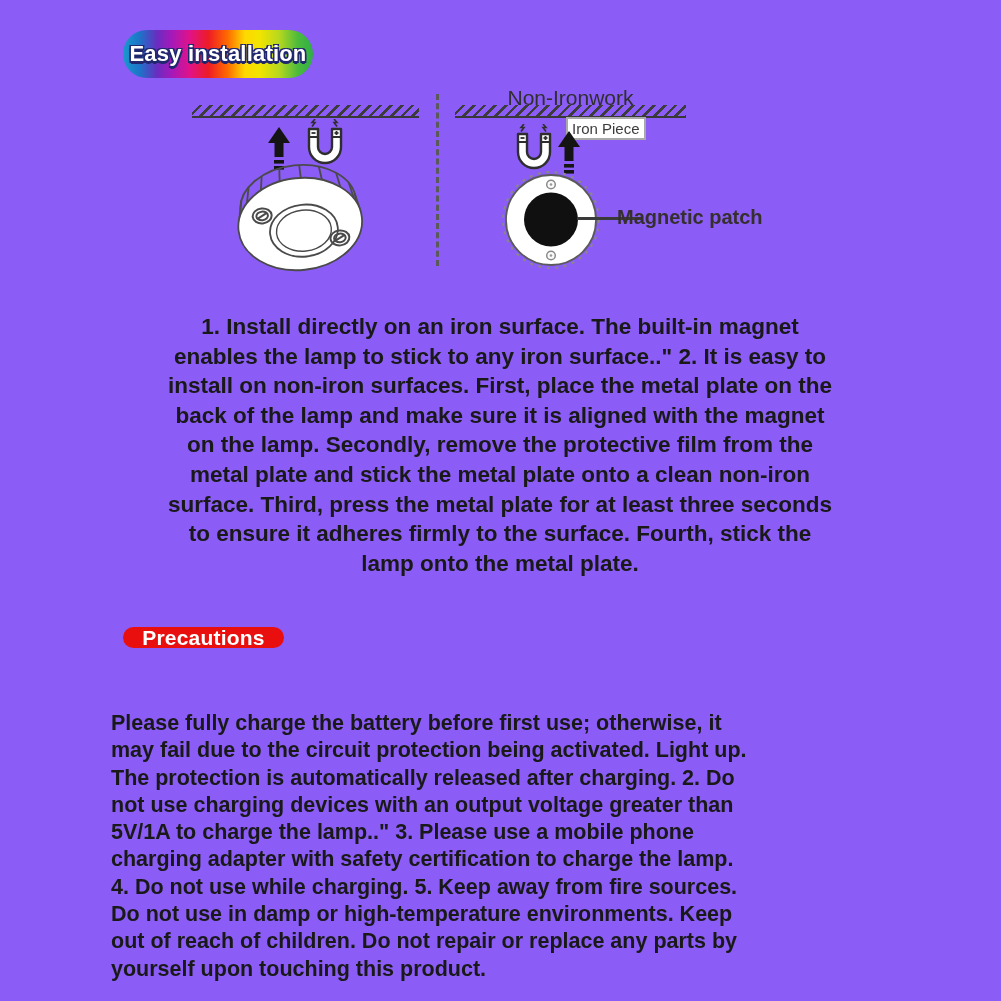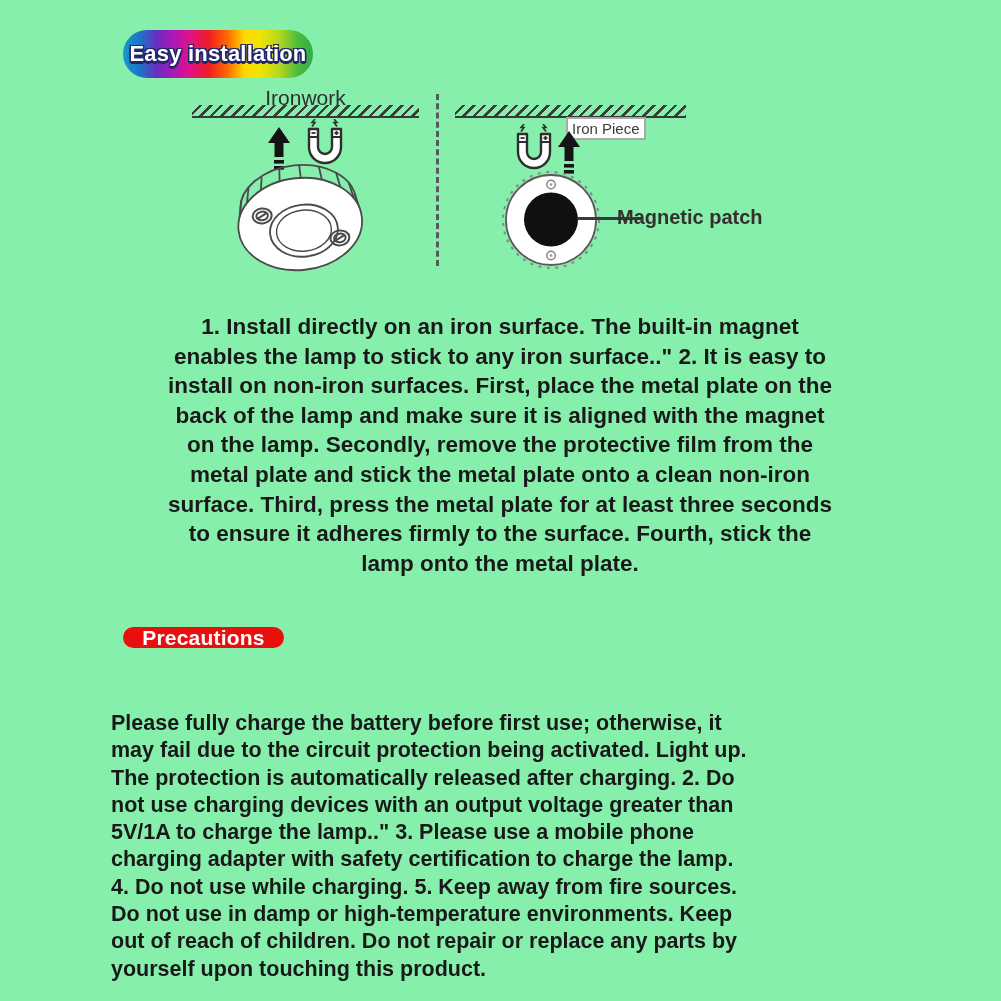--- a/index.html
+++ b/index.html
@@ -1,17 +1,17 @@
 <!DOCTYPE html>
 <html><head>
 <meta charset="utf-8">
 <style>
   html,body{margin:0;padding:0;background:#fff;}
   .page{
-    position:relative;width:1001px;height:1001px;background:#86efac;
+    position:relative;width:1001px;height:1001px;background:#8b5cf6;
     font-family:"Liberation Sans","DejaVu Sans",sans-serif;overflow:hidden;
   }
   
   .badge{
     position:absolute;display:flex;align-items:center;justify-content:center;
     color:#fff;font-weight:700;letter-spacing:.2px;
   }
   .badge-rainbow{
     left:123px;top:30px;width:190px;height:48px;border-radius:24px;
     font-size:22px;font-weight:800;
@@ -62,21 +62,20 @@
   }
   svg{display:block;}
 </style>
 </head>
 <body>
 
 <div class="page">
 
   <div class="badge badge-rainbow">Easy installation</div>
 
-  <div class="diag-label" style="left:192px;top:86px;width:227px;">Ironwork</div>
   <div class="hatch" style="left:192px;top:105px;width:227px;"></div>
 
   <div class="icon-abs" style="left:266px;top:126px;">
     <svg width="26" height="46" viewBox="0 0 26 46">
       <polygon points="13,1 24,17 17.5,17 17.5,31 8.5,31 8.5,17 2,17" fill="#141414"></polygon>
       <rect x="8" y="34" width="10" height="3.6" fill="#141414"></rect>
       <rect x="8" y="40" width="10" height="3.6" fill="#141414"></rect>
     </svg>
   </div>
 
@@ -118,20 +117,21 @@
           <ellipse cx="108" cy="80" rx="9.5" ry="7.5"></ellipse>
           <ellipse cx="108" cy="80" rx="5.8" ry="4.3"></ellipse>
           <line x1="103" y1="82.5" x2="113" y2="77.5"></line>
         </g>
       </g>
     </svg>
   </div>
 
   <div class="divider"></div>
 
+  <div class="diag-label" style="left:455px;top:86px;width:231px;">Non-Ironwork</div>
   <div class="hatch" style="left:455px;top:105px;width:231px;"></div>
   <div class="iron-piece">Iron Piece</div>
 
   <div class="icon-abs" style="left:510px;top:124px;">
     <svg width="48" height="52" viewBox="0 0 48 52">
       <path d="M 8 10 L 8 28 A 16 16 0 0 0 40 28 L 40 10 L 31 10 L 31 28 A 7 7 0 0 1 17 28 L 17 10 Z" fill="#ffffff" stroke="#2e2e2e" stroke-width="2.4" stroke-linejoin="round"></path>
       <line x1="8" y1="18" x2="17" y2="18" stroke="#2e2e2e" stroke-width="2"></line>
       <line x1="31" y1="18" x2="40" y2="18" stroke="#2e2e2e" stroke-width="2"></line>
       <line x1="10.5" y1="14" x2="14.5" y2="14" stroke="#2e2e2e" stroke-width="1.8"></line>
       <line x1="33.5" y1="14" x2="37.5" y2="14" stroke="#2e2e2e" stroke-width="1.8"></line>

